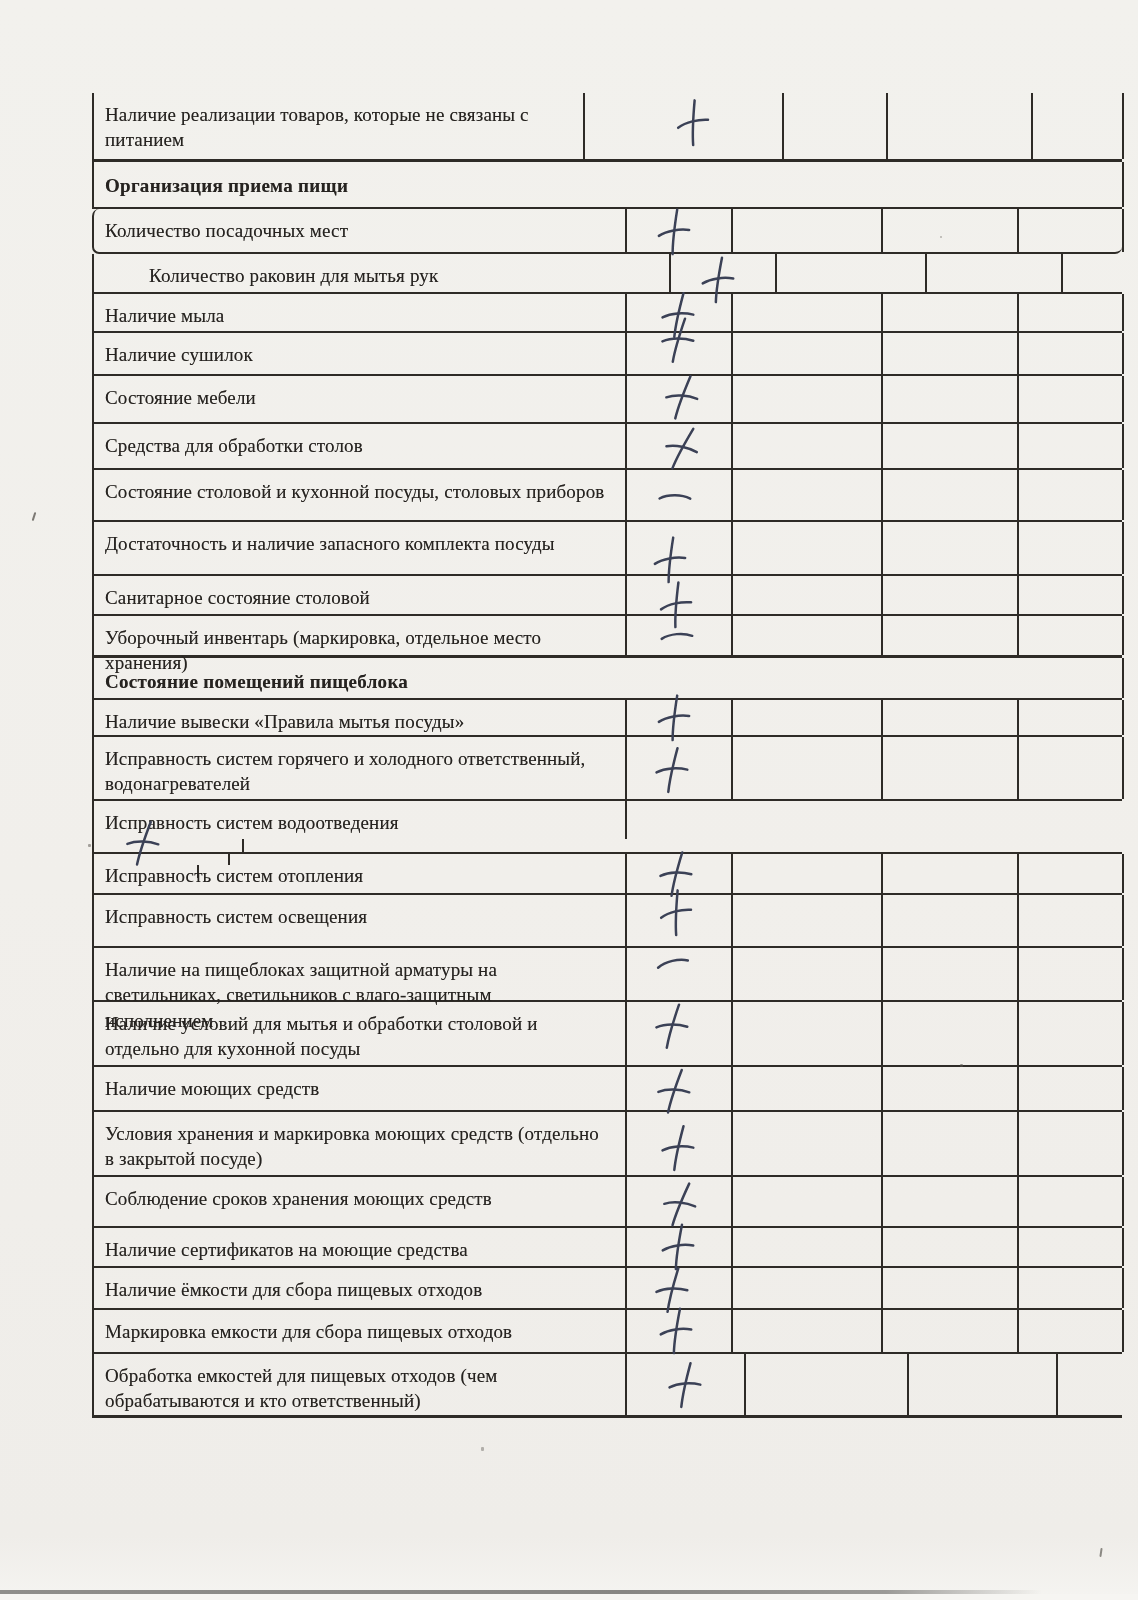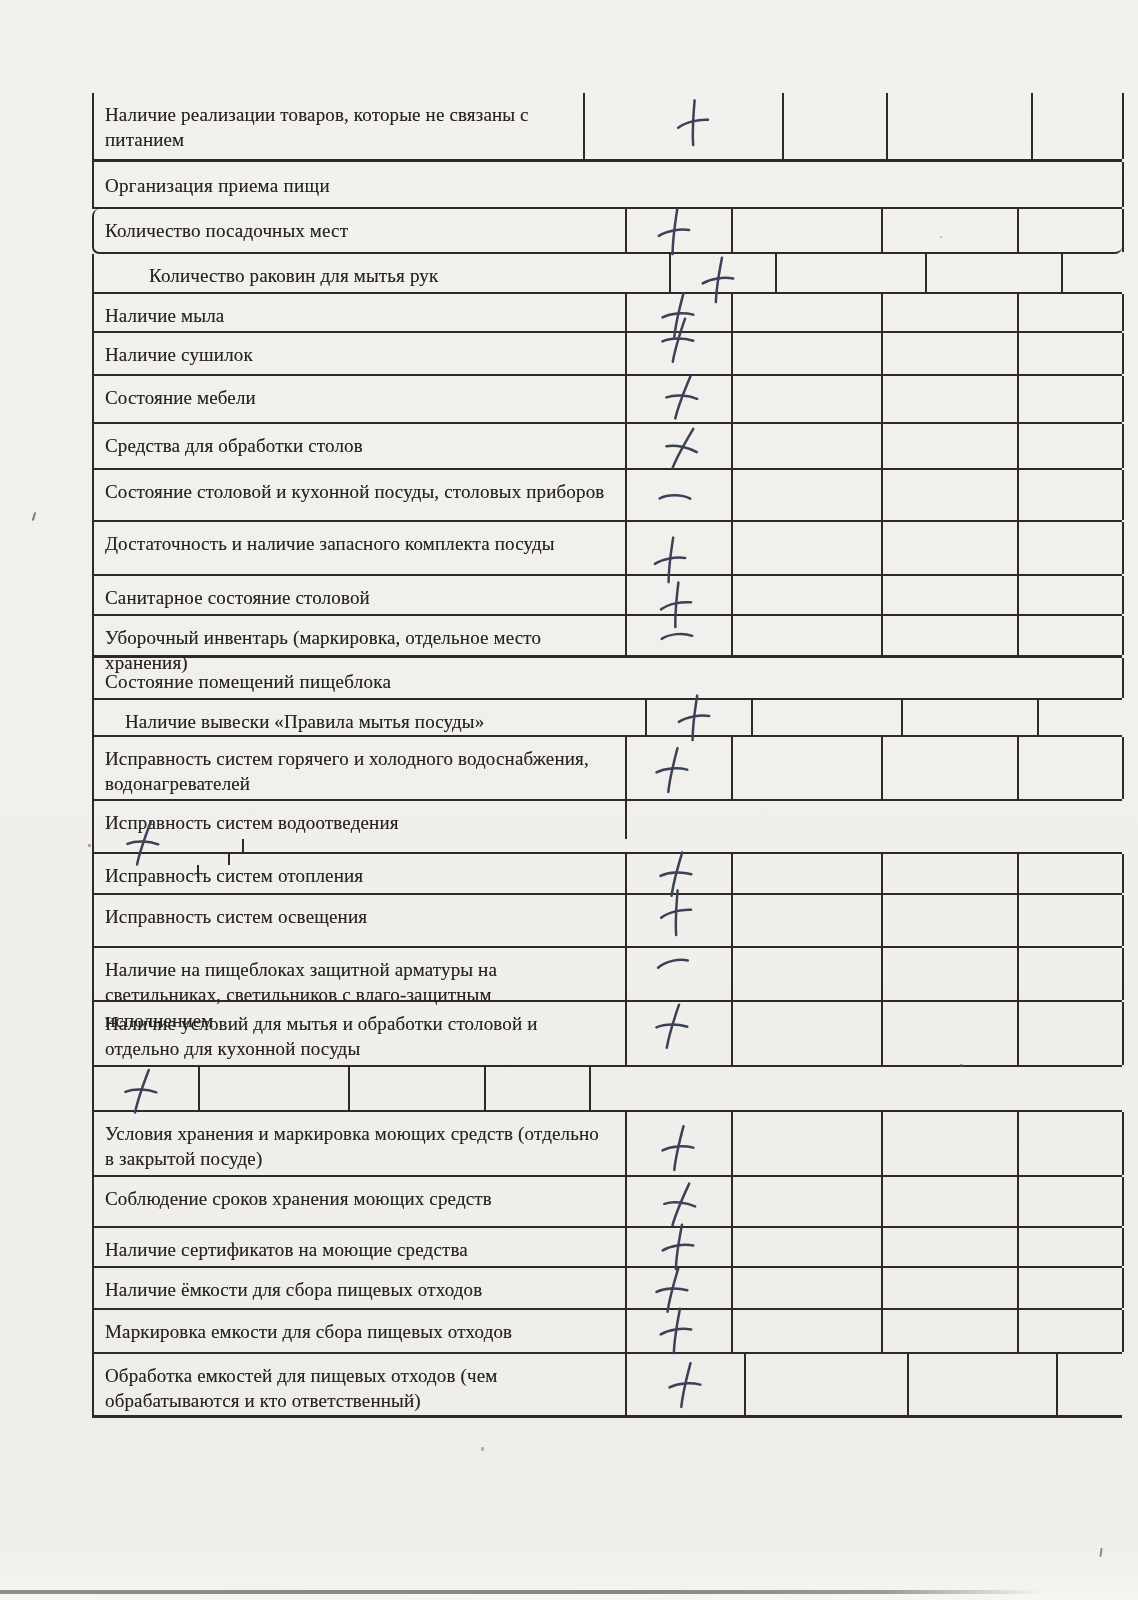--- a/index.html
+++ b/index.html
@@ -29,21 +29,21 @@
   }
   .t-row.thick{border-bottom-width:3px;}
   .cell{
     box-sizing:border-box;flex:0 0 auto;
     border-right:2px solid var(--line);
     padding:9px 20px 4px 11px;
     font-size:19px;line-height:1.34;color:var(--text);
     letter-spacing:0.15px;
     text-shadow:0 0 0.5px rgba(45,42,38,0.45);
   }
-  .sec-cell{font-weight:normal;padding-top:11px;letter-spacing:0.3px;}
+  .sec-cell{font-weight:bold;padding-top:11px;letter-spacing:0.3px;}
   .mark-cell{position:relative;padding:0;}
   .mark-cell svg{position:absolute;left:50%;top:50%;}
   .mark-cell path{fill:none;stroke:var(--ink);stroke-width:2.6;stroke-linecap:round;}
   .artifact{position:absolute;}
   .edge-strip{
     left:0;top:1590px;width:1042px;height:4px;
     background:linear-gradient(to right,#8f8e8b 0%,#878683 60%,#9b9a97 85%,rgba(150,149,146,0) 100%);
   }
   .below-edge{left:0;top:1594px;width:1138px;height:6px;background:#f6f5f2;}
   .speck{background:#55514c;border-radius:1px;opacity:0.75;}
@@ -182,34 +182,34 @@
             <path d="M10 31 C19 26 33 26 42 30"></path>
           </svg>
         </div>
         <div class="cell" style="width: 150px;"></div>
         <div class="cell" style="width: 136px;"></div>
         <div class="cell" style="width: 105px;"></div>
       </div>
       <div class="t-row" style="height: 42px;">
         <div class="cell sec-cell" style="width: 1030px; border-right: 2px solid var(--line);">Состояние помещений пищеблока</div>
       </div>
-      <div class="t-row" style="height: 37px; padding-left: 20px;">
+      <div class="t-row" style="height: 37px;">
         <div class="cell" style="width: 533px;">Наличие вывески «Правила мытья посуды»</div>
         <div class="cell mark-cell" style="width: 106px;">
           <svg viewBox="0 0 48 60" width="46" height="58" style="margin-left:-29px;margin-top:-29px;transform:rotate(-4deg);">
             <path d="M30 7 C27 20 23 38 22 53"></path>
             <path d="M9 33 C18 28 31 27 41 29"></path>
           </svg>
         </div>
         <div class="cell" style="width: 150px;"></div>
         <div class="cell" style="width: 136px;"></div>
         <div class="cell" style="width: 105px;"></div>
       </div>
       <div class="t-row" style="height: 64px;">
-        <div class="cell" style="width: 533px;">Исправность систем горячего и холодного водоснабжения, водонагревателей</div>
+        <div class="cell" style="width: 533px;">Исправность систем горячего и холодного ответственный, водонагревателей</div>
         <div class="cell mark-cell" style="width: 106px;">
           <svg viewBox="0 0 48 60" width="46" height="58" style="margin-left:-31px;margin-top:-27px;transform:rotate(2deg);">
             <path d="M30 7 C27 20 23 38 22 53"></path>
             <path d="M9 33 C18 28 31 27 41 29"></path>
           </svg>
         </div>
         <div class="cell" style="width: 150px;"></div>
         <div class="cell" style="width: 136px;"></div>
         <div class="cell" style="width: 105px;"></div>
       </div>
@@ -266,20 +266,21 @@
           <svg viewBox="0 0 48 60" width="46" height="58" style="margin-left:-31px;margin-top:-37px;transform:rotate(6deg);">
             <path d="M30 7 C27 20 23 38 22 53"></path>
             <path d="M9 33 C18 28 31 27 41 29"></path>
           </svg>
         </div>
         <div class="cell" style="width: 150px;"></div>
         <div class="cell" style="width: 136px;"></div>
         <div class="cell" style="width: 105px;"></div>
       </div>
       <div class="t-row" style="height: 45px;">
+        <div class="cell" style="width: 533px;">Наличие моющих средств</div>
         <div class="cell mark-cell" style="width: 106px;">
           <svg viewBox="0 0 48 60" width="46" height="58" style="margin-left:-29px;margin-top:-27px;transform:rotate(8deg);">
             <path d="M30 7 C27 20 23 38 22 53"></path>
             <path d="M9 33 C18 28 31 27 41 29"></path>
           </svg>
         </div>
         <div class="cell" style="width: 150px;"></div>
         <div class="cell" style="width: 136px;"></div>
         <div class="cell" style="width: 105px;"></div>
       </div>

